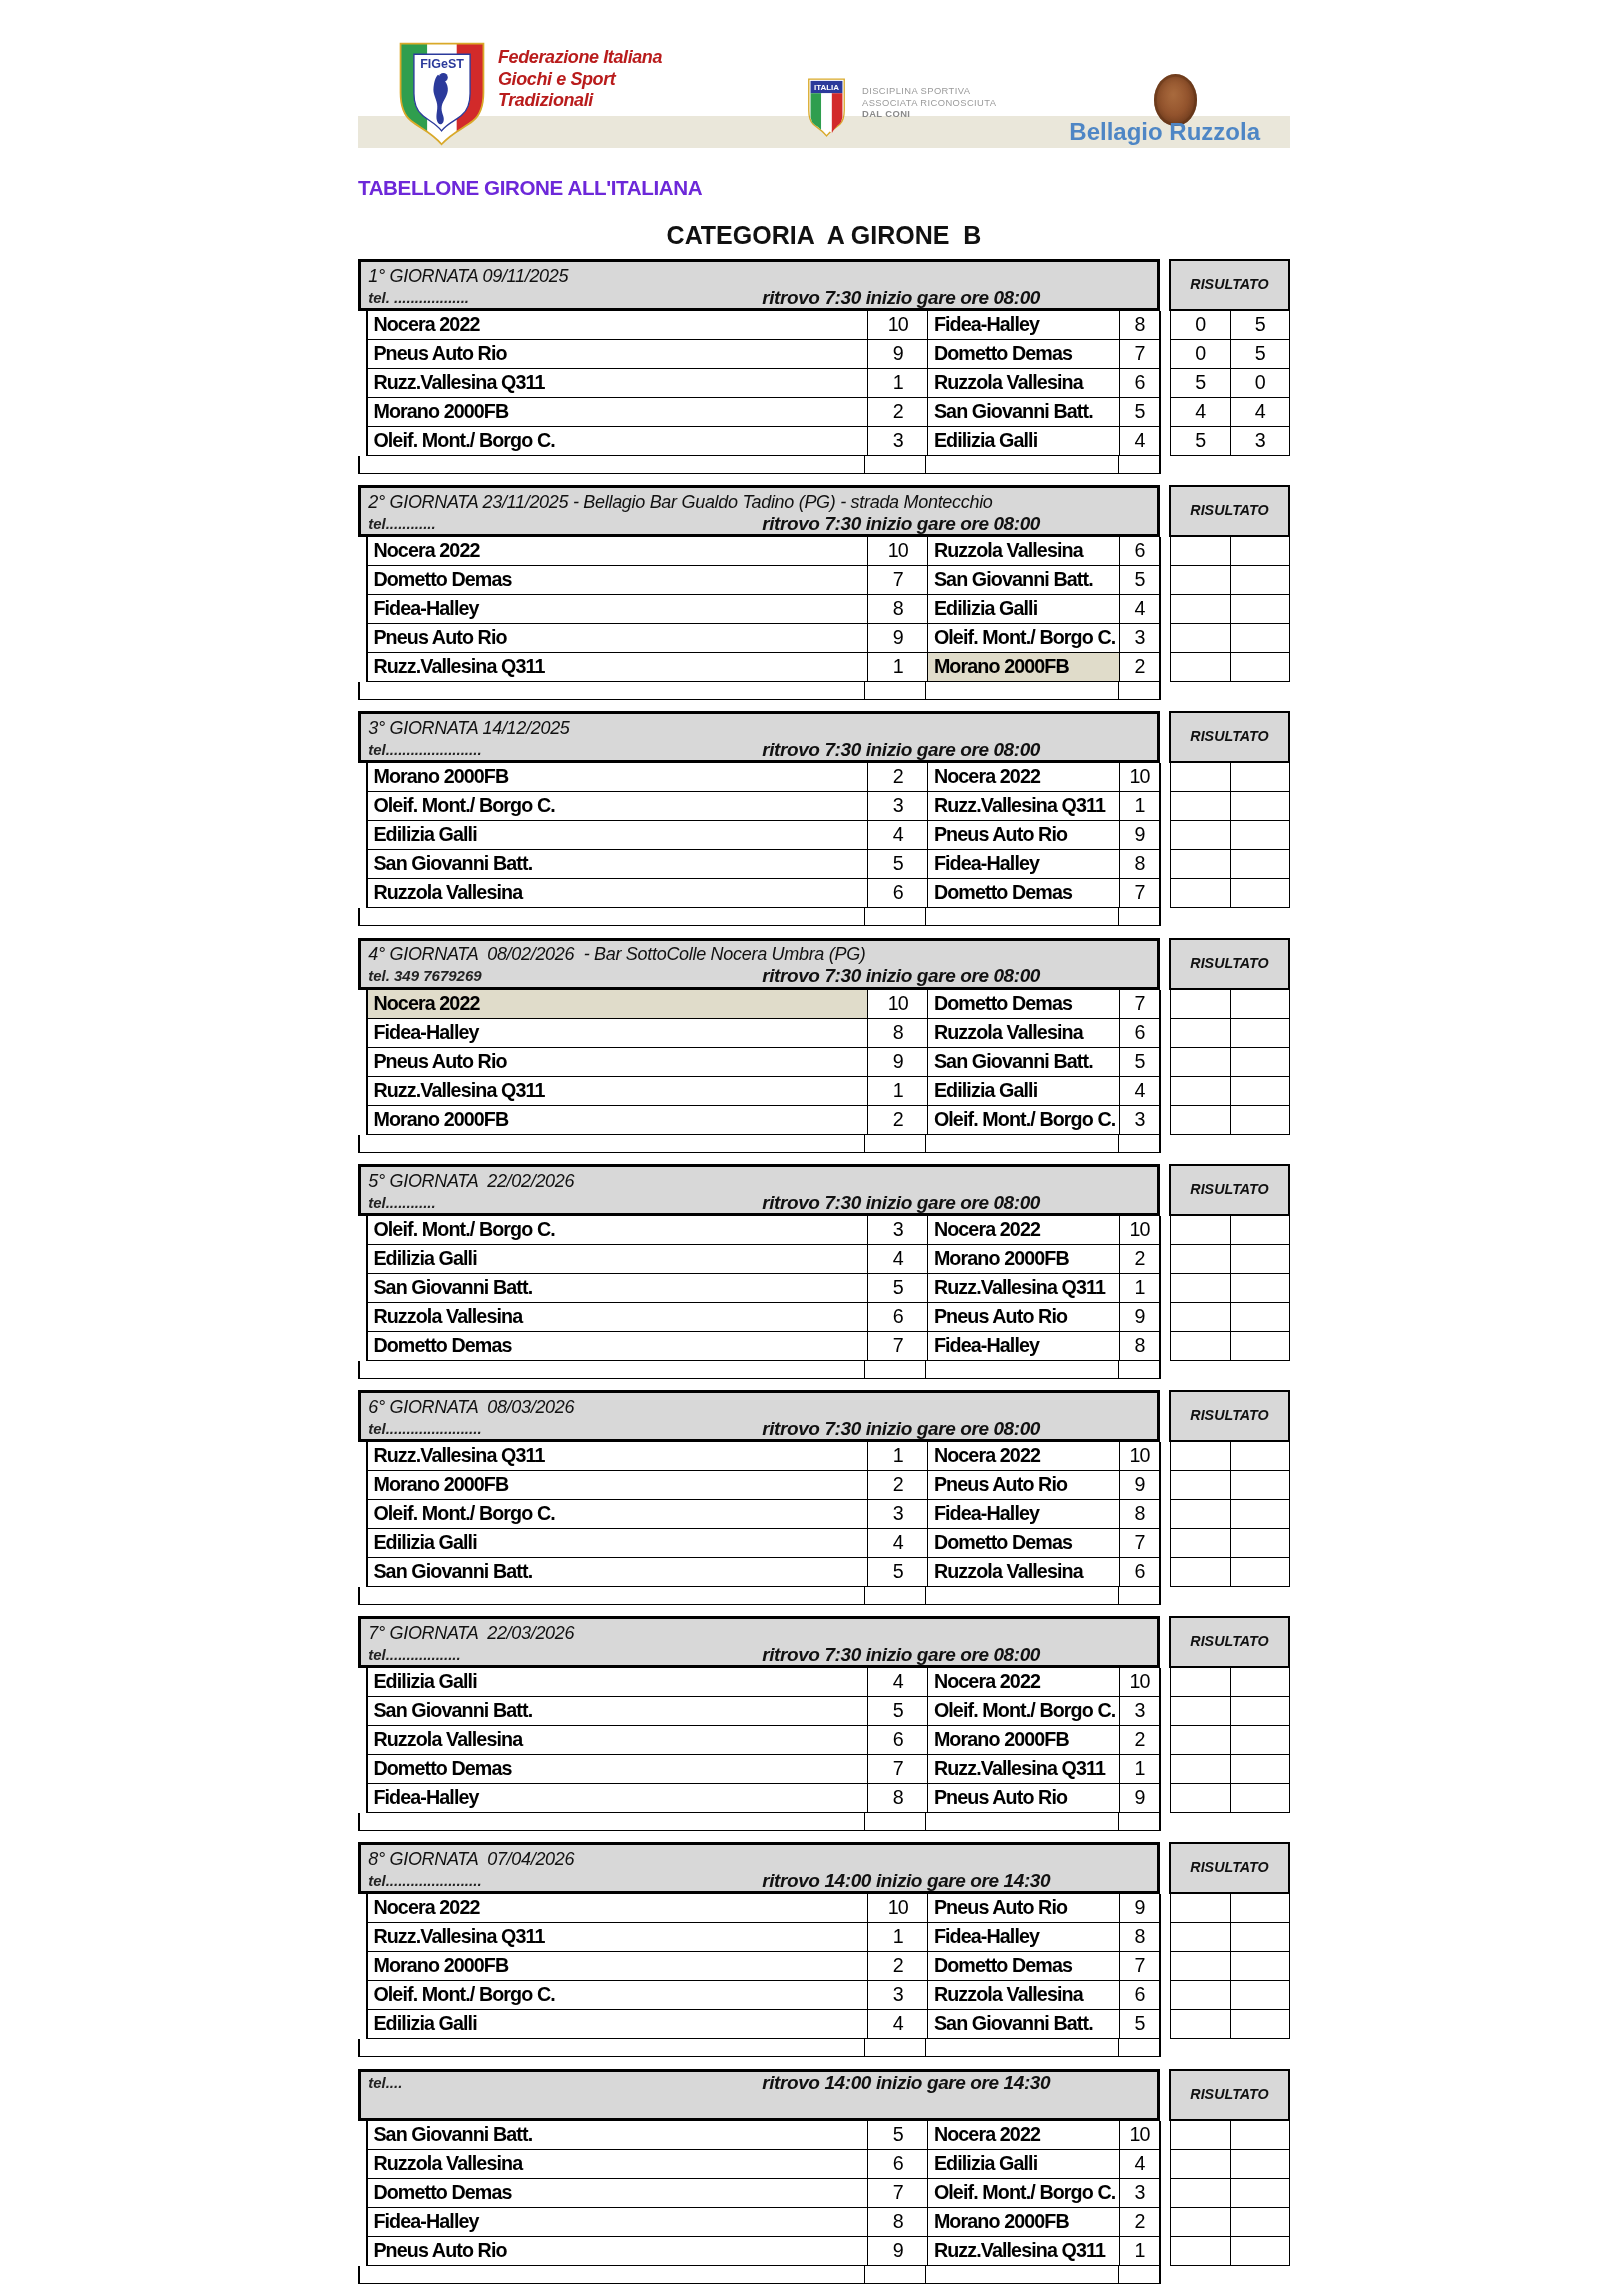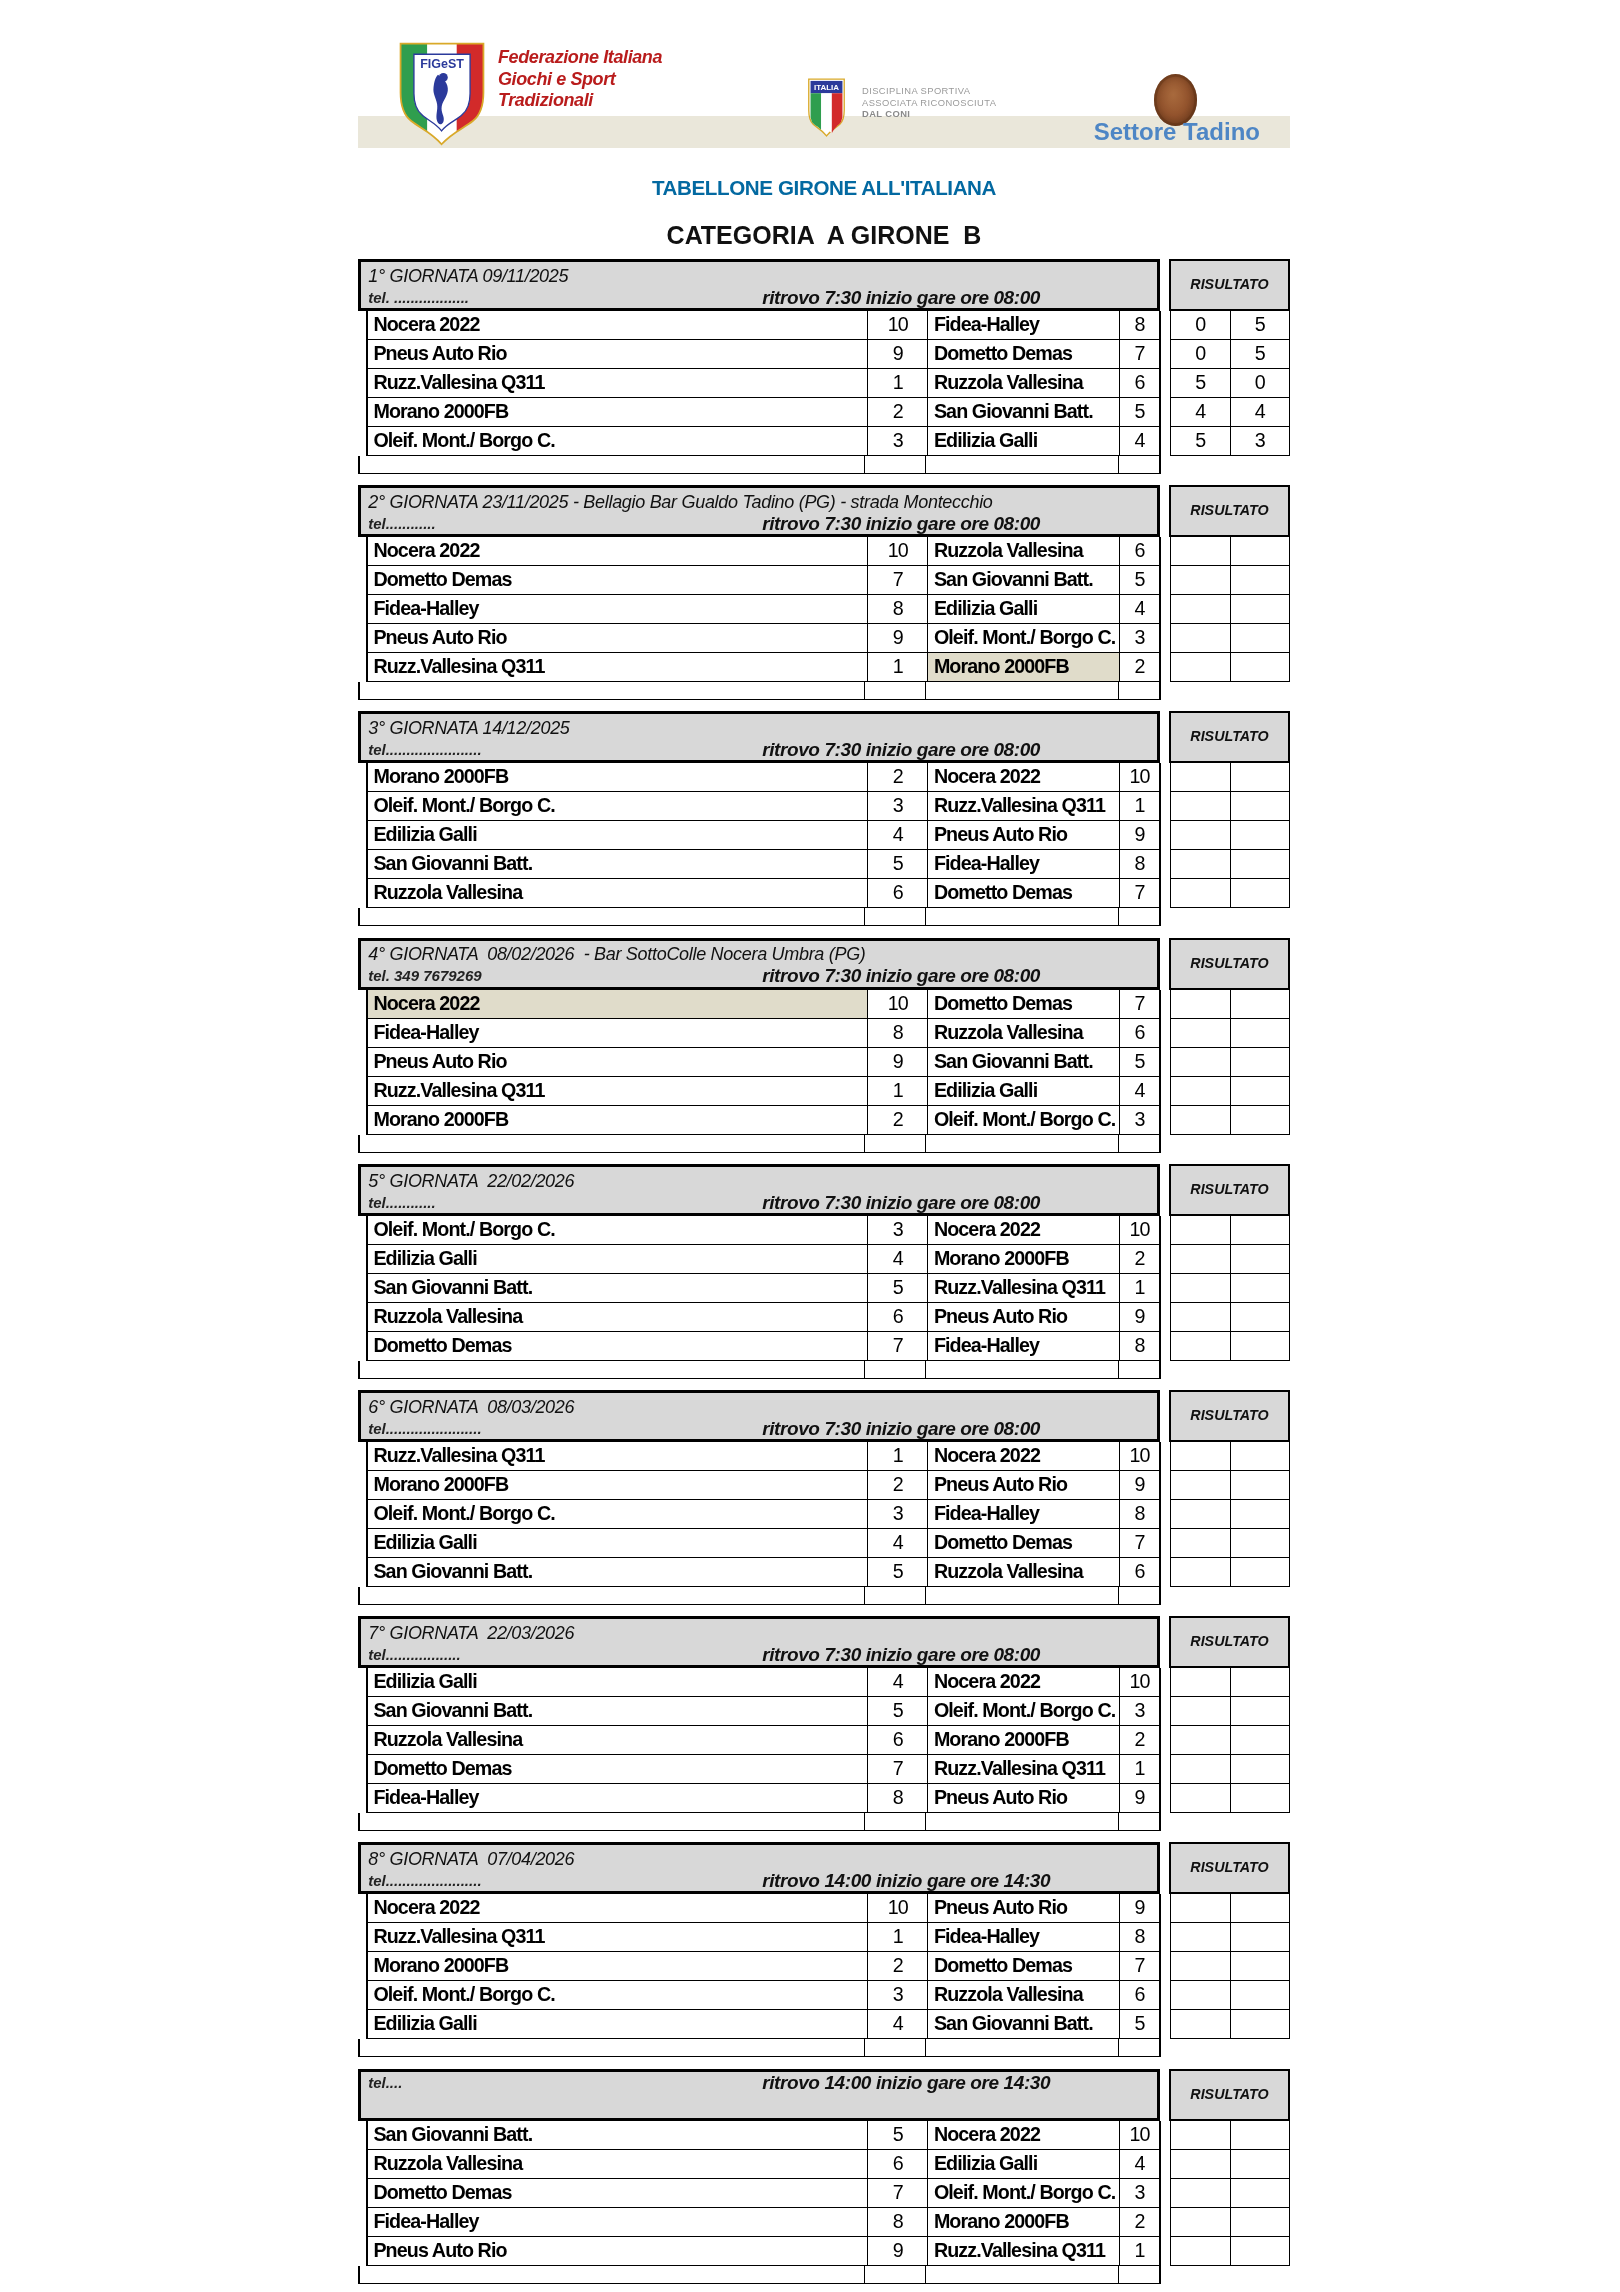--- a/index.html
+++ b/index.html
@@ -21,22 +21,22 @@
   .coni-text { position: absolute; left: 862px; top: 85px; color: #9a9a9a; font-size: 9.4px;
     line-height: 11.6px; letter-spacing: 0.4px; }
   .coni-text .l3 { font-weight: bold; color: #8a8a8a; }
 
   .ruzzola-disc { position: absolute; left: 1154px; top: 74px; width: 43px; height: 52px;
     border-radius: 50%;
     background: radial-gradient(ellipse at 45% 40%, #a86a3d 0%, #95552e 45%, #7c4424 75%, #6e3a1e 100%);
     box-shadow: inset 0 0 0 2.7px rgba(90,45,18,.35), inset 0 0 10.7px rgba(60,30,10,.5); }
 
   
-  .doc-title { position: absolute; left: 358px; top: 176px; width: 932px; text-align: center;
-    font-size: 20.6px; font-weight: bold; letter-spacing: -0.4px; color: #0369a1; }
+  .doc-title { position: absolute; left: 358px; top: 176px; width: 932px; 
+    font-size: 20.6px; font-weight: bold; letter-spacing: -0.4px; color: #6d28d9; }
   .doc-subtitle { position: absolute; left: 358px; top: 221px; width: 932px; text-align: center;
     font-size: 25px; font-weight: bold; letter-spacing: 0px; color: #111; white-space: pre; }
 
   
   .rounds { position: absolute; left: 358px; top: 259px; width: 932px; }
   .round-block { margin-bottom: 11.2px; }
 
   .round-head { display: flex; }
   .rh-main { width: 802px; height: 52px; background: #d8d8d8; border: 3.6px solid #000;
     padding: 1.8px 7.2px 0 7.2px; }
@@ -121,21 +121,21 @@
   </div>
 
   <div class="coni-text">
     <div>DISCIPLINA SPORTIVA</div>
     <div>ASSOCIATA RICONOSCIUTA</div>
     <div class="l3">DAL CONI</div>
   </div>
 
   <div class="ruzzola-disc"></div>
 
-  <div class="sector-label">Settore Tadino</div>
+  <div class="sector-label">Bellagio Ruzzola</div>
 
   <div class="doc-title">TABELLONE GIRONE ALL'ITALIANA</div>
   <div class="doc-subtitle">CATEGORIA  A GIRONE  B</div>
 
   <div class="rounds">
   <div class="round-block">
     <div class="round-head">
       <div class="rh-main">
         <div class="rh-title">1° GIORNATA 09/11/2025</div>
         <div class="rh-line2">

